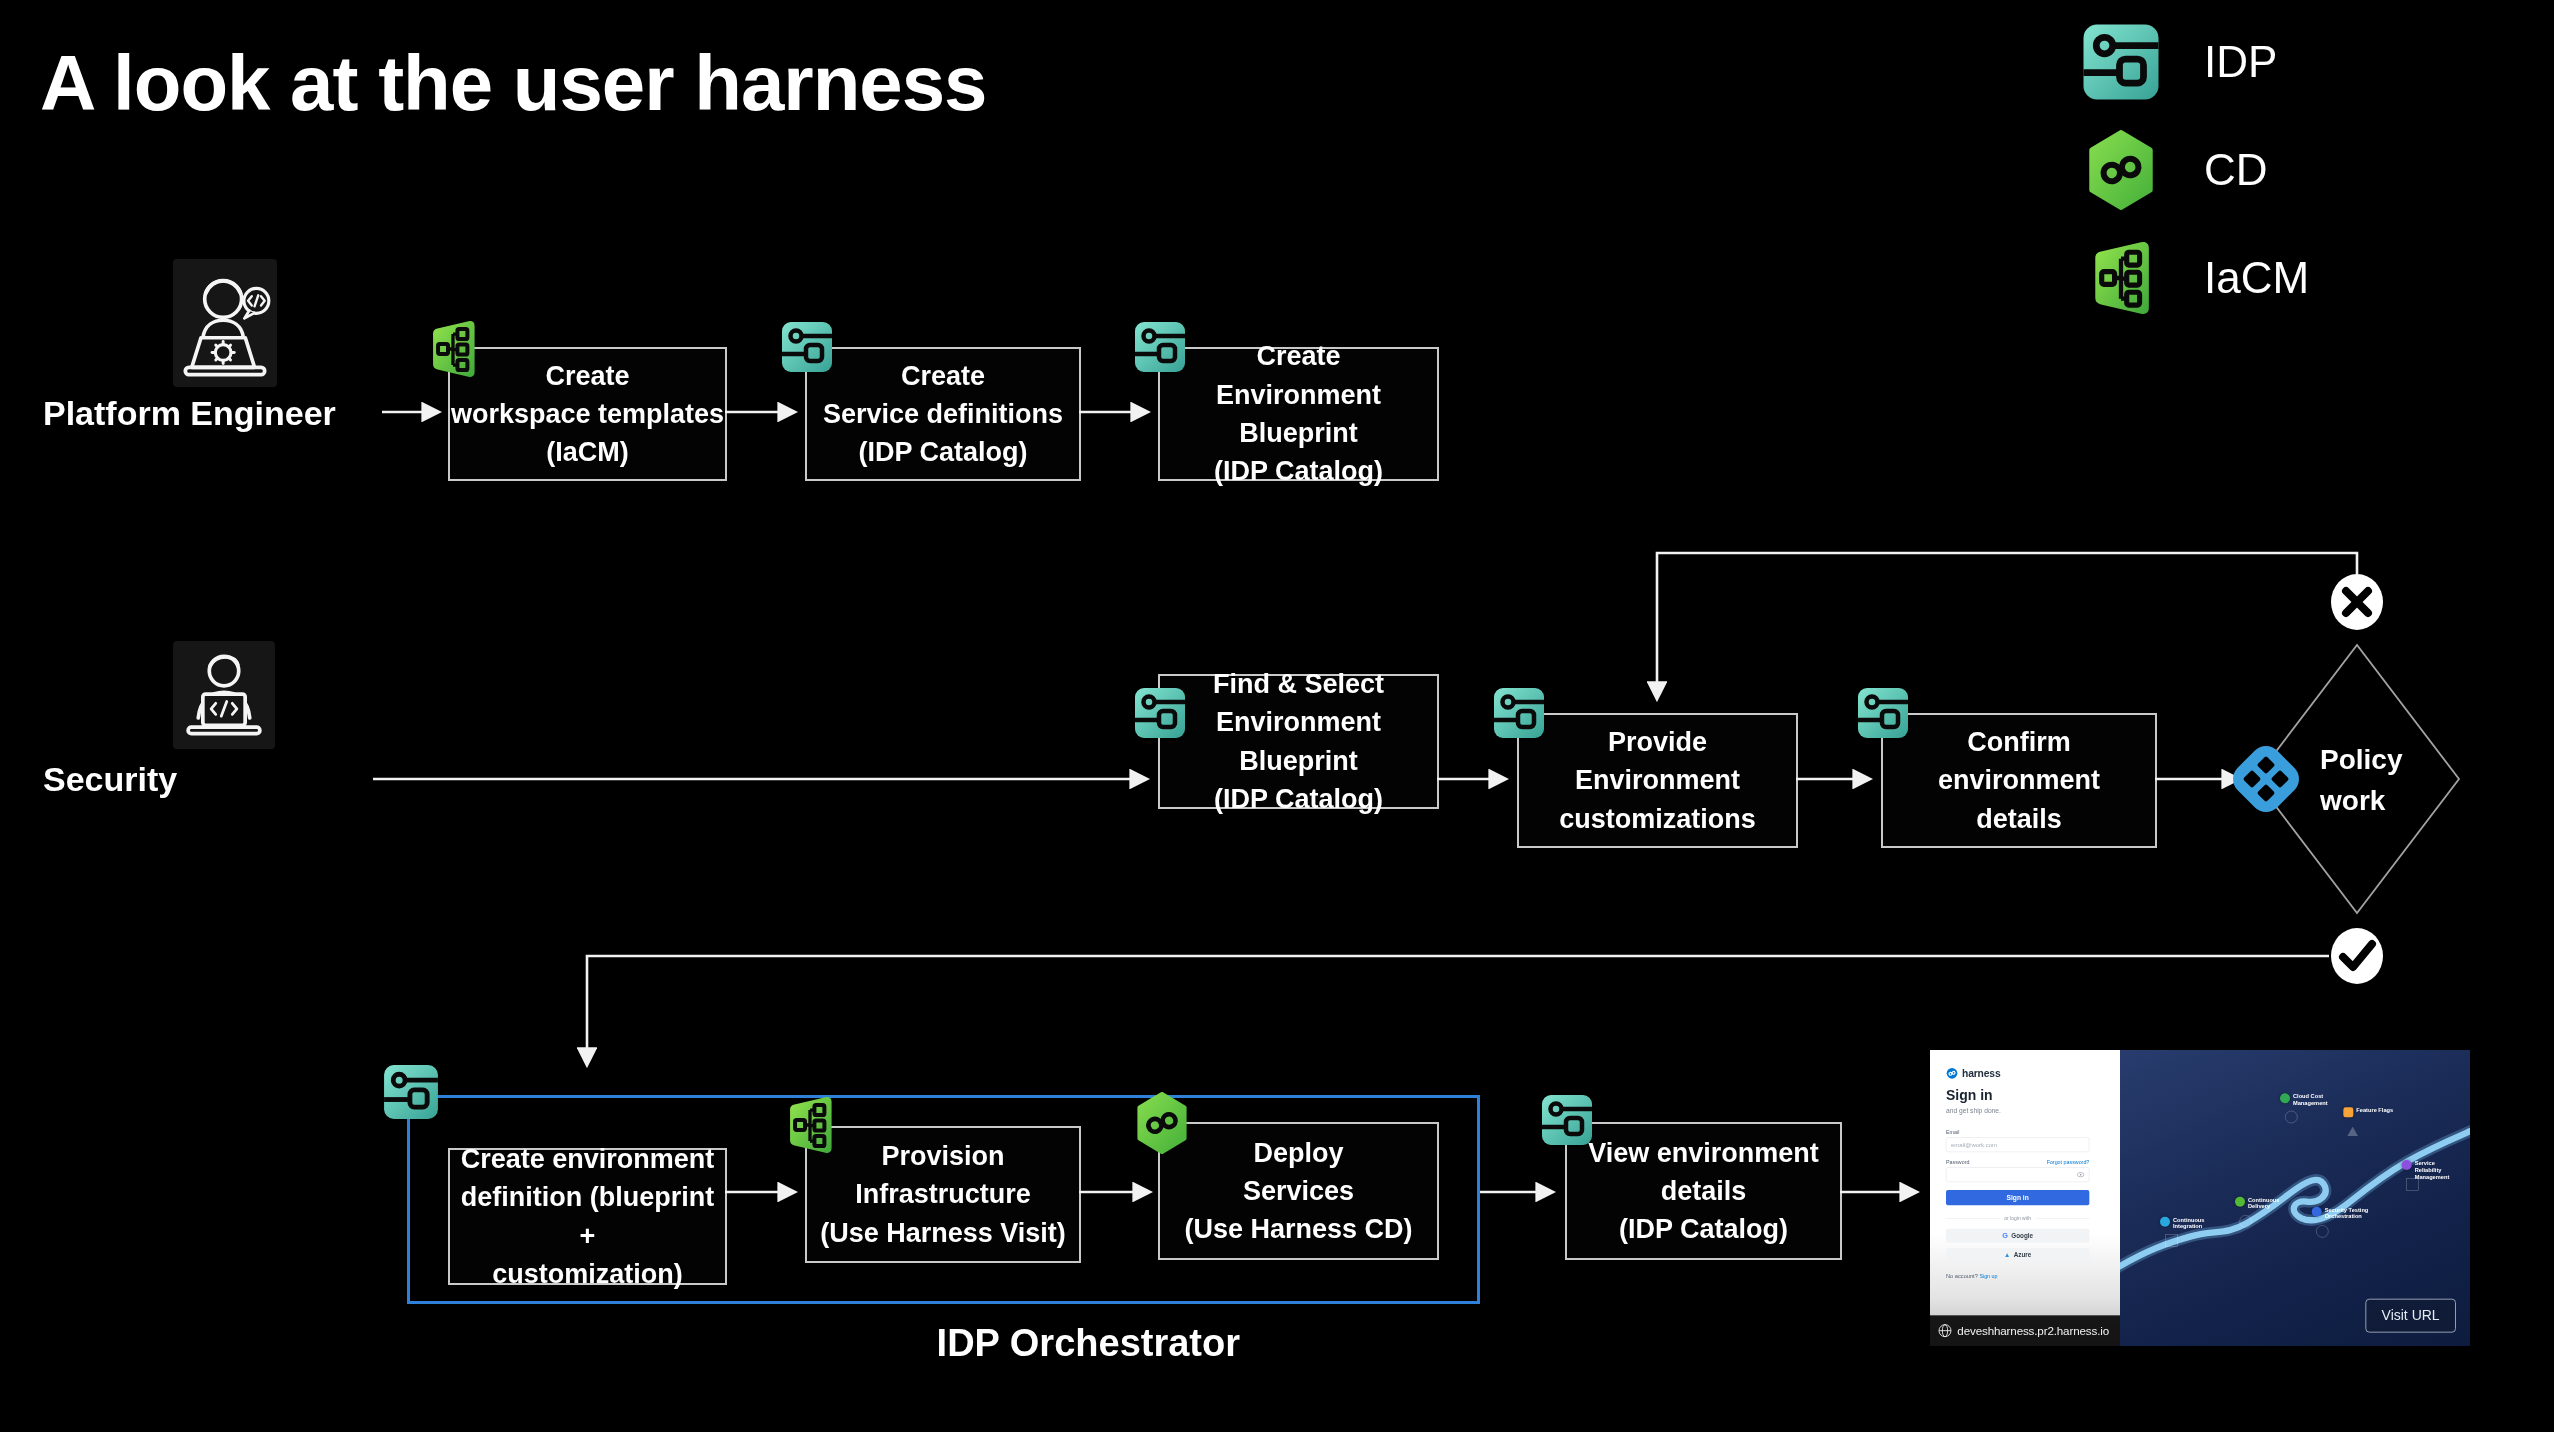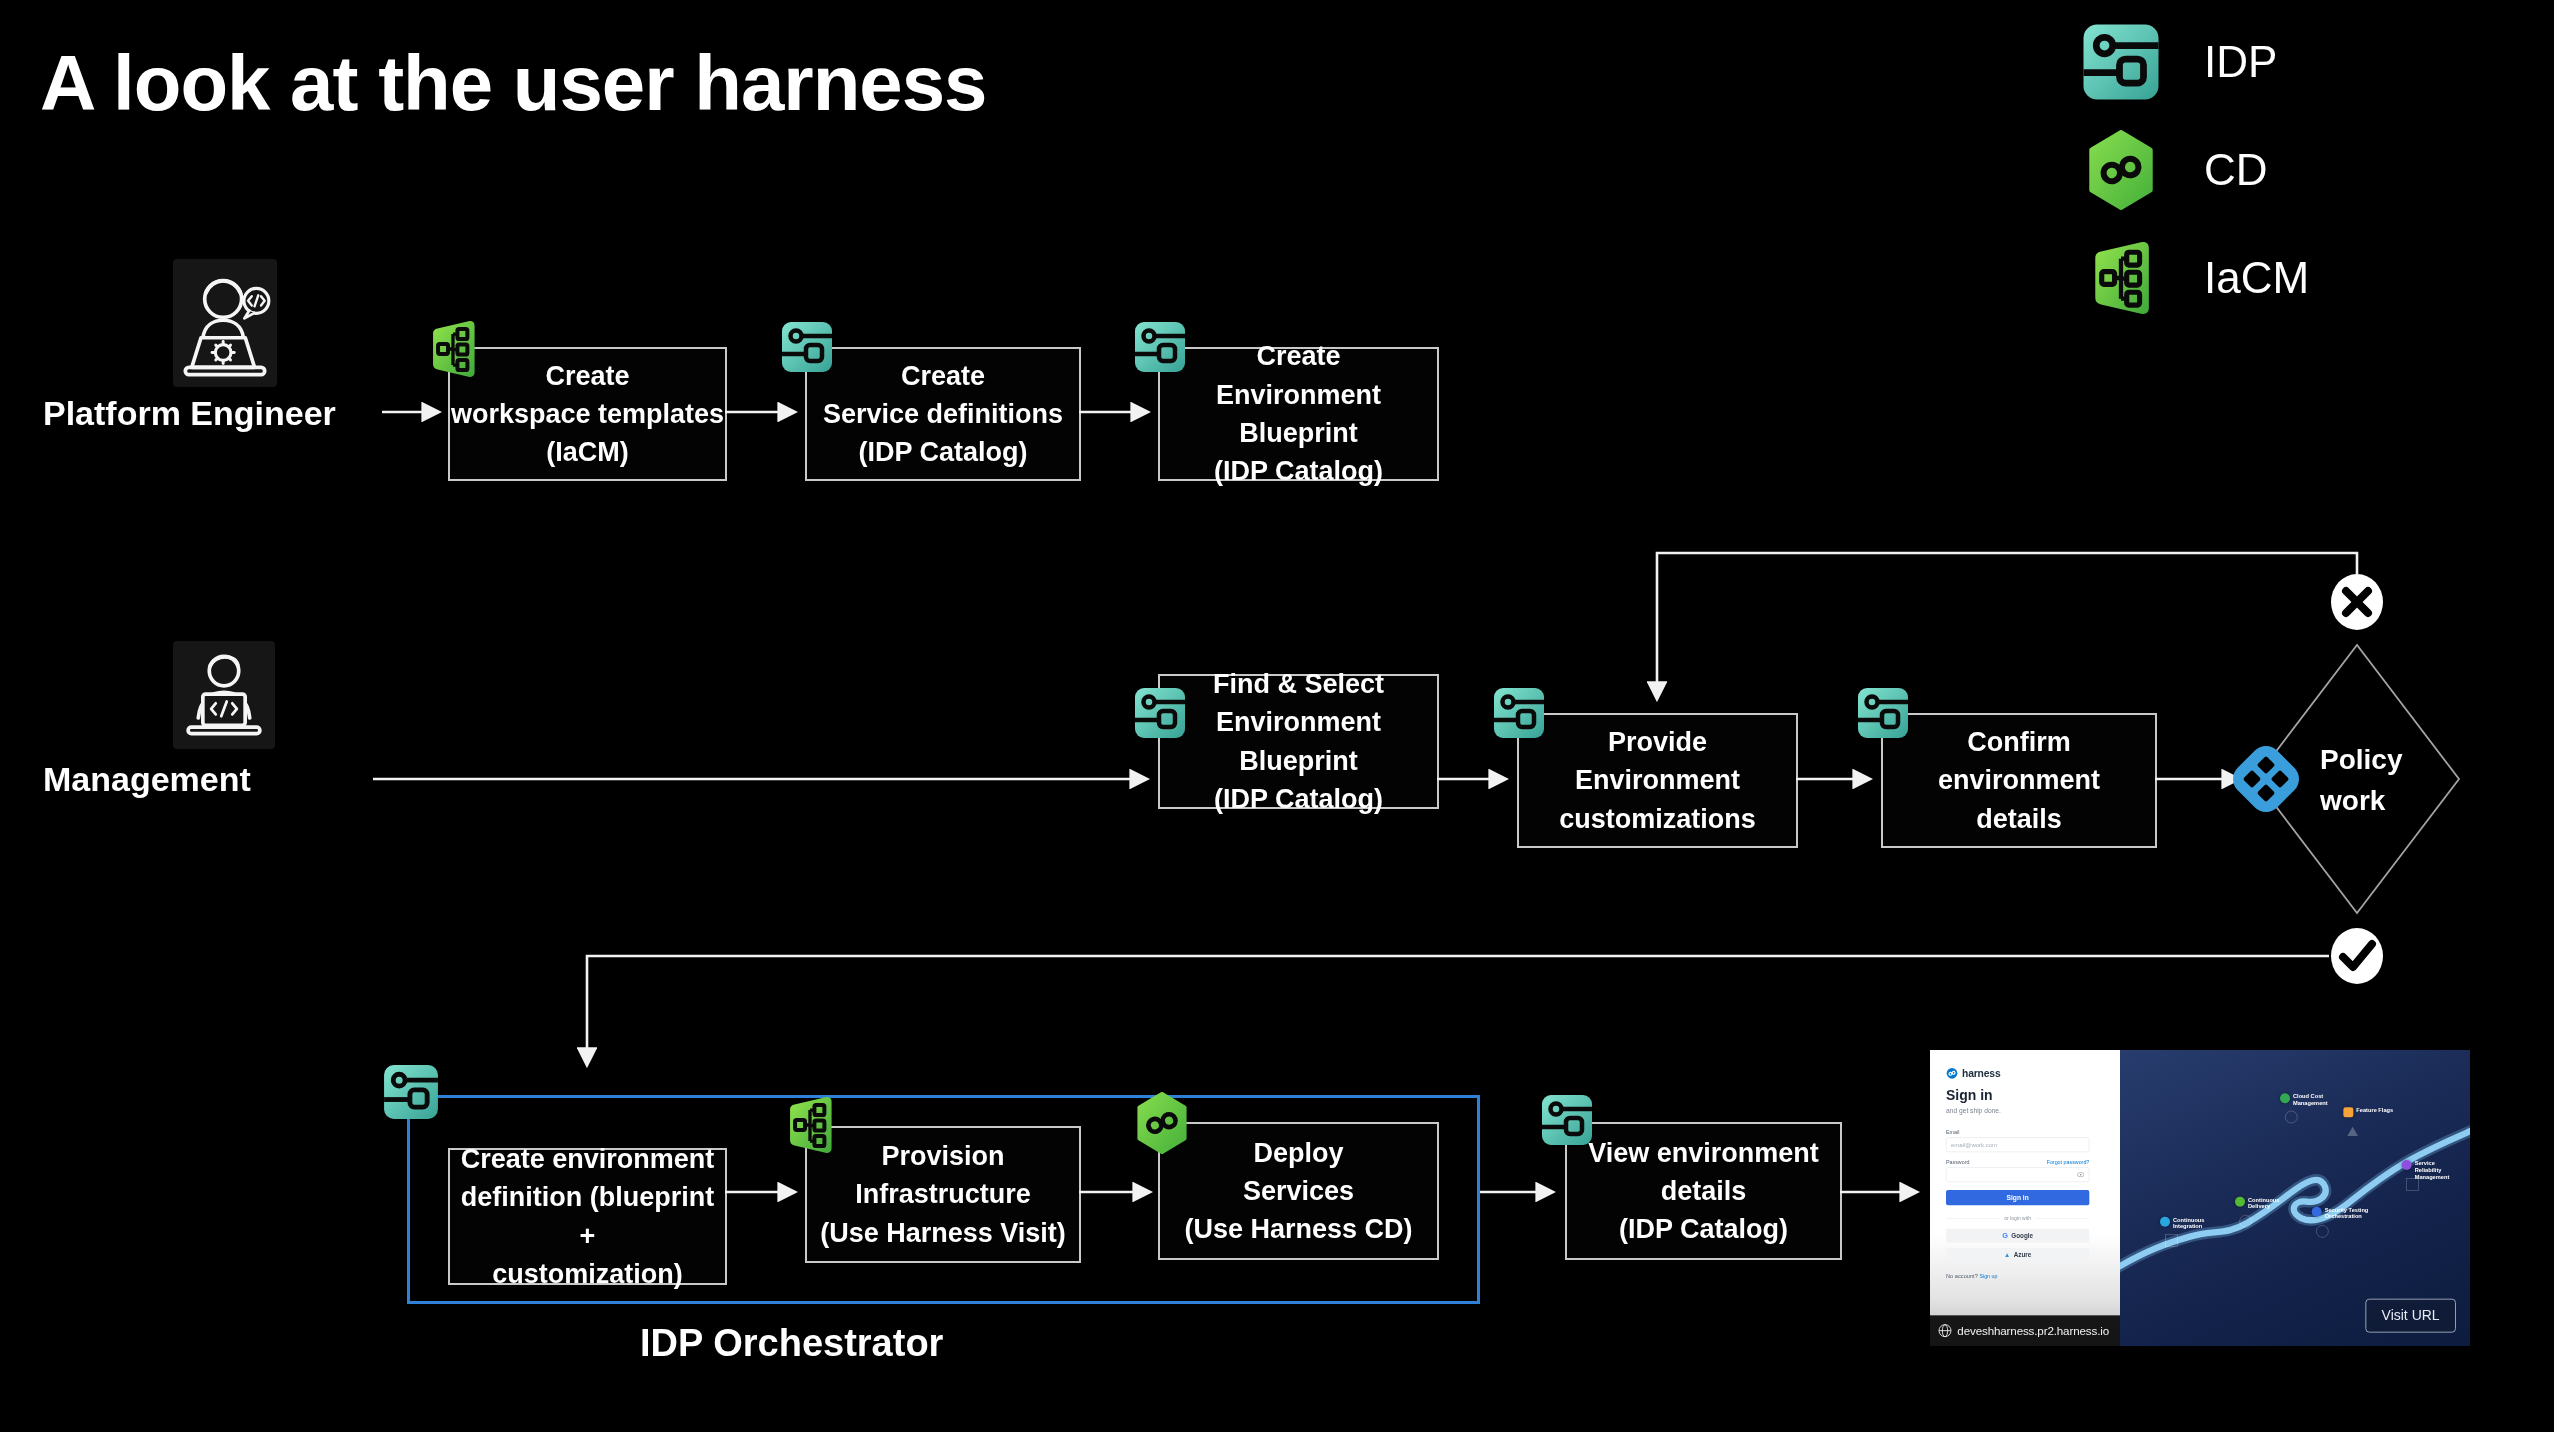--- a/index.html
+++ b/index.html
@@ -13,21 +13,21 @@
   .legend-row svg{width:78px;height:80px;}
   .legend-label{font-size:44px;margin-left:44px;font-weight:400;}
   
   .actor-tile{background:#161616;border-radius:4px;display:flex;align-items:center;justify-content:center;}
   .actor-label{font-size:34px;font-weight:700;text-align:left;}
   
   .fbox{border:2px solid #c9c9c9;background:#030303;display:flex;align-items:center;justify-content:center;text-align:center;}
   .box-label{font-size:27px;font-weight:700;line-height:1.42;white-space:pre-line;}
   .badge{position:absolute;}
   .container-blue{border:3px solid #2f80d8;background:transparent;}
-  .container-label{font-size:38px;font-weight:700;text-align:left;}
+  .container-label{font-size:38px;font-weight:700;text-align:right;}
   .decision-label{font-size:28px;font-weight:700;line-height:1.45;white-space:pre-line;}
   
   #wires{left:0;top:0;pointer-events:none;}
   
   .thumb{left:1930px;top:1050px;width:540px;height:296px;overflow:hidden;background:#fff;}
   .thumb-inner{position:absolute;left:0;top:0;width:1620px;height:888px;
                transform:scale(0.33333);transform-origin:0 0;}
   .si-panel{position:absolute;left:0;top:0;width:570px;height:888px;
             background:linear-gradient(180deg,#ffffff 0%,#ffffff 62%,#e3e3e3 84%,#b9b9b9 100%);}
   .si-hero{position:absolute;left:570px;top:0;width:1050px;height:888px;overflow:hidden;
@@ -175,21 +175,21 @@
       <use href="#sym-pe"></use>
     </svg>
 </div>
 <div class="abs actor-label" style="left:43px;top:394px;width:360px">Platform Engineer</div>
 
 <div class="abs actor-tile" style="left:173px;top:641px;width:102px;height:108px">
   <svg width="92" height="98">
       <use href="#sym-dev"></use>
     </svg>
 </div>
-<div class="abs actor-label" style="left:43px;top:760px;width:360px">Management</div>
+<div class="abs actor-label" style="left:43px;top:760px;width:360px">Security</div>
 
 <div class="abs fbox" style="left:448px;top:347px;width:275px;height:130px">
   <span class="box-label">Create
 workspace templates
 (IaCM)</span>
 </div>
 <div class="abs fbox" style="left:805px;top:347px;width:272px;height:130px">
   <span class="box-label">Create
 Service definitions
 (IDP Catalog)</span>

